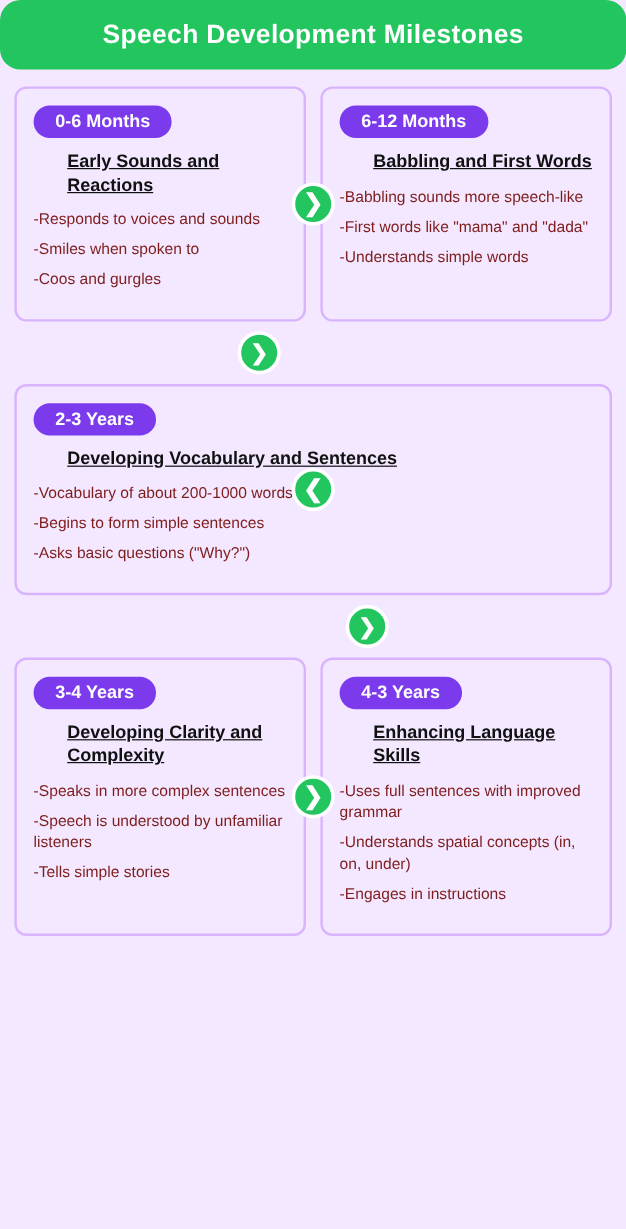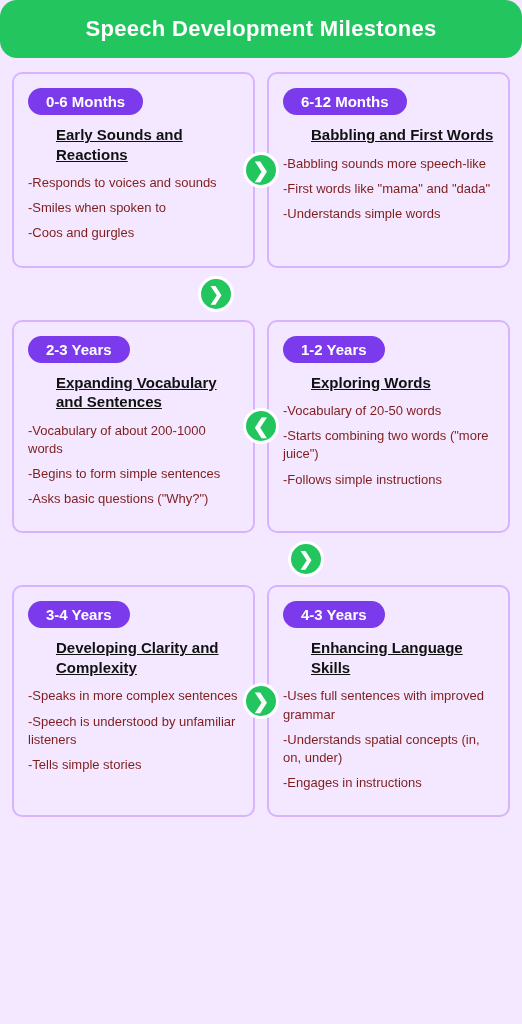--- a/index.html
+++ b/index.html
@@ -148,34 +148,27 @@
   </div>
 </div>
 
 <div style="display:flex; justify-content: flex-end; padding-right: 90px; margin: 2px 0;">
   <div class="arrow-down">❯</div>
 </div>
 
 <div class="grid-row" style="margin-top:2px;">
   <div class="card" style="position:relative;">
     <div class="age-badge">2-3 Years</div>
-    <div class="card-title">Expanding Vocabulary and Sentences</div>
+    <div class="card-title">Developing Vocabulary and Sentences</div>
     <div class="card-bullet">-Vocabulary of about 200-1000 words</div>
     <div class="card-bullet">-Begins to form simple sentences</div>
     <div class="card-bullet">-Asks basic questions ("Why?")</div>
   </div>
 
   <div class="mid-arrow-left">❮</div>
-  <div class="card">
-    <div class="age-badge">1-2 Years</div>
-    <div class="card-title">Exploring Words</div>
-    <div class="card-bullet">-Vocabulary of 20-50 words</div>
-    <div class="card-bullet">-Starts combining two words ("more juice")</div>
-    <div class="card-bullet">-Follows simple instructions</div>
-  </div>
 </div>
 
 <div style="display:flex; justify-content: flex-start; padding-left: 90px; margin: 2px 0;">
   <div class="arrow-down">❯</div>
 </div>
 
 <div class="grid-row" style="margin-top:2px; margin-bottom: 10px; justify-content: center;">
   <div class="card">
     <div class="age-badge">3-4 Years</div>
     <div class="card-title">Developing Clarity and Complexity</div>

